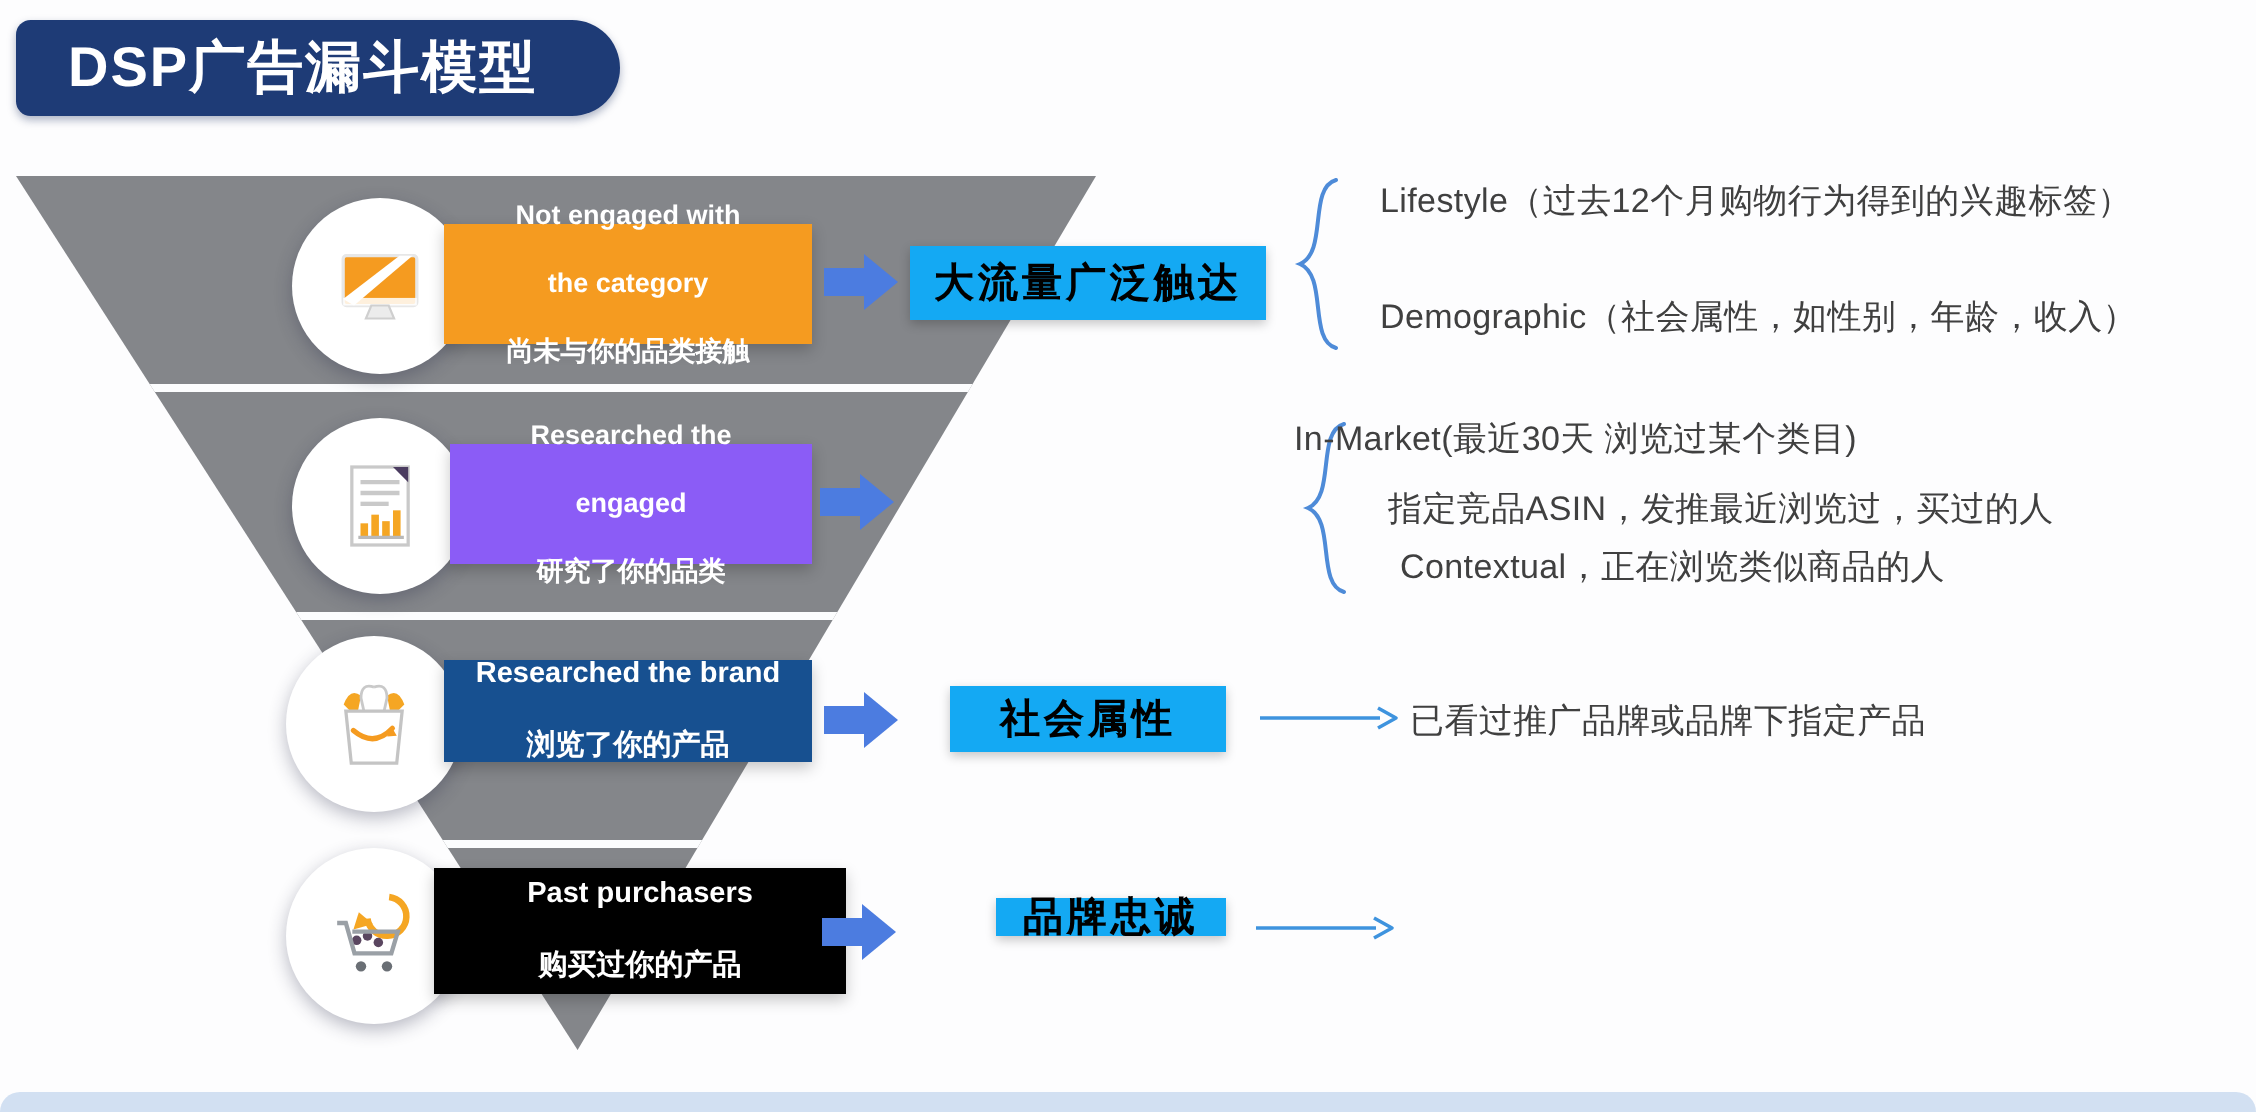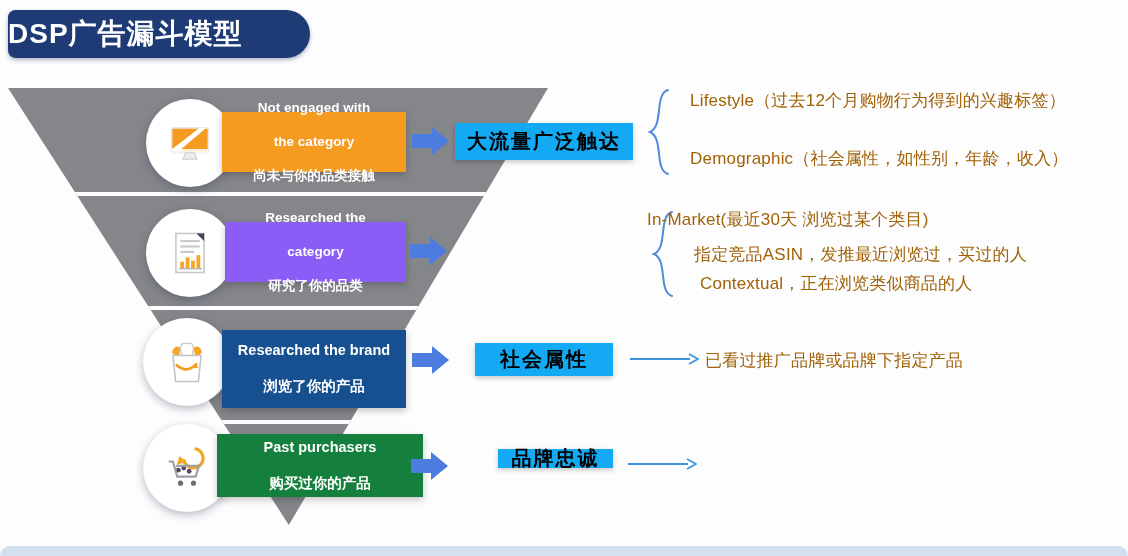--- a/index.html
+++ b/index.html
@@ -8,21 +8,21 @@
     background:#fdfdfe;
     font-family:"Liberation Sans","DejaVu Sans",sans-serif;
   }
   .bottom-strip { position:absolute; left:0; bottom:0; width:100%; height:10px;
     background:#d2e0f2; border-radius:12px 12px 0 0; }
 
   
   .title-banner {
     position:absolute; left:8px; top:10px; width:302px; height:48px;
     background:#1e3b76; border-radius:8px 26px 26px 8px;
-    display:flex; align-items:center; box-sizing:border-box;
+    display:flex; align-items:center; padding-left:26px; box-sizing:border-box;
     box-shadow:0 2px 4px rgba(20,40,90,.35);
   }
   .title-banner span { color:#ffffff; font-size:28px; font-weight:bold; letter-spacing:1px; }
 
   
   .funnel {
     position:absolute; left:8px; top:88px; width:540px; height:437px;
     background:#84868a;
     clip-path:polygon(0 0, 100% 0, 52% 100%);
   }
@@ -40,22 +40,22 @@
 
   
   .tier {
     position:absolute; display:flex; flex-direction:column; justify-content:center;
     text-align:center; color:#ffffff; font-weight:bold; font-size:13.5px; line-height:1.35;
     box-shadow:0 3px 7px rgba(0,0,0,.22);
     gap:16px;
   }
   .t1 { left:222px; top:112px; width:184px; height:60px; background:#f59b20; }
   .t2 { left:225px; top:222px; width:181px; height:60px; background:#8b5cf6; }
-  .t3 { left:222px; top:330px; width:184px; height:78px; background:#175090; font-size:14.5px; }
-  .t4 { left:217px; top:434px; width:206px; height:63px; background:#15803d; font-size:14.5px; }
+  .t3 { left:222px; top:330px; width:184px; height:51px; background:#175090; font-size:14.5px; }
+  .t4 { left:217px; top:434px; width:206px; height:63px; background:#000000; font-size:14.5px; }
 
   
   .barrow { position:absolute; width:38px; height:28px; }
   .barrow .stem { position:absolute; left:0; top:7px; width:20px; height:14px; background:#4c7ce0; }
   .barrow .head { position:absolute; left:20px; top:0; width:0; height:0;
     border-top:14px solid transparent; border-bottom:14px solid transparent; border-left:17px solid #4c7ce0; }
   .a1 { left:412px; top:127px; } .a2 { left:410px; top:237px; }
   .a3 { left:412px; top:346px; } .a4 { left:411px; top:452px; }
 
   
@@ -69,21 +69,21 @@
   .l3 { left:475px; top:343px; width:138px; height:33px; }
   .l4 { left:498px; top:449px; width:115px; height:19px; }
 
   
   .brace { position:absolute; }
   .br1 { left:646px; top:87px; } .br2 { left:650px; top:209px; }
   .thin-arrow { position:absolute; }
   .ta3 { left:630px; top:352px; } .ta4 { left:628px; top:457px; }
 
   
-  .note { position:absolute; font-size:17px; color:#a16207; white-space:nowrap; letter-spacing:.2px; }
+  .note { position:absolute; font-size:17px; color:#404040; white-space:nowrap; letter-spacing:.2px; }
   .n00 { left:690px; top:89px; }  .n01 { left:690px; top:147px; }
   .n10 { left:647px; top:208px; } .n11 { left:694px; top:243px; } .n12 { left:700px; top:272px; }
   .n20 { left:705px; top:349px; } .n30 { left:705px; top:453px; }
 </style>
 </head>
 <body>
 
 <div class="stage">
 
   <div class="title-banner">
@@ -131,21 +131,21 @@
       <line x1="15" y1="23" x2="28" y2="23" stroke="#c9c9c9" stroke-width="2"></line>
       <rect x="15" y="32" width="3.5" height="6" fill="#f5a623"></rect>
       <rect x="20" y="28" width="3.5" height="10" fill="#f5a623"></rect>
       <rect x="25" y="31" width="3.5" height="7" fill="#f5a623"></rect>
       <rect x="30" y="26" width="3.5" height="12" fill="#f5a623"></rect>
       <line x1="14" y1="38.5" x2="35" y2="38.5" stroke="#b9b9b9" stroke-width="1.5"></line>
     </svg>
   </div>
   <div class="tier t2">
     <div>Researched the</div>
-    <div>category</div>
+    <div>engaged</div>
     <div>研究了你的品类</div>
   </div>
   <div class="barrow a2">
     <div class="stem"></div>
     <div class="head"></div>
   </div>
   <svg class="brace br2" width="26" height="90" viewBox="0 0 26 90">
     <path d="M22 3 C8 7, 18 39, 4 45 C18 51, 8 83, 22 87" fill="none" stroke="#4e8bd8" stroke-width="2" stroke-linecap="round"></path>
   </svg>
   <div class="note n10">In-Market(最近30天 浏览过某个类目)</div>

